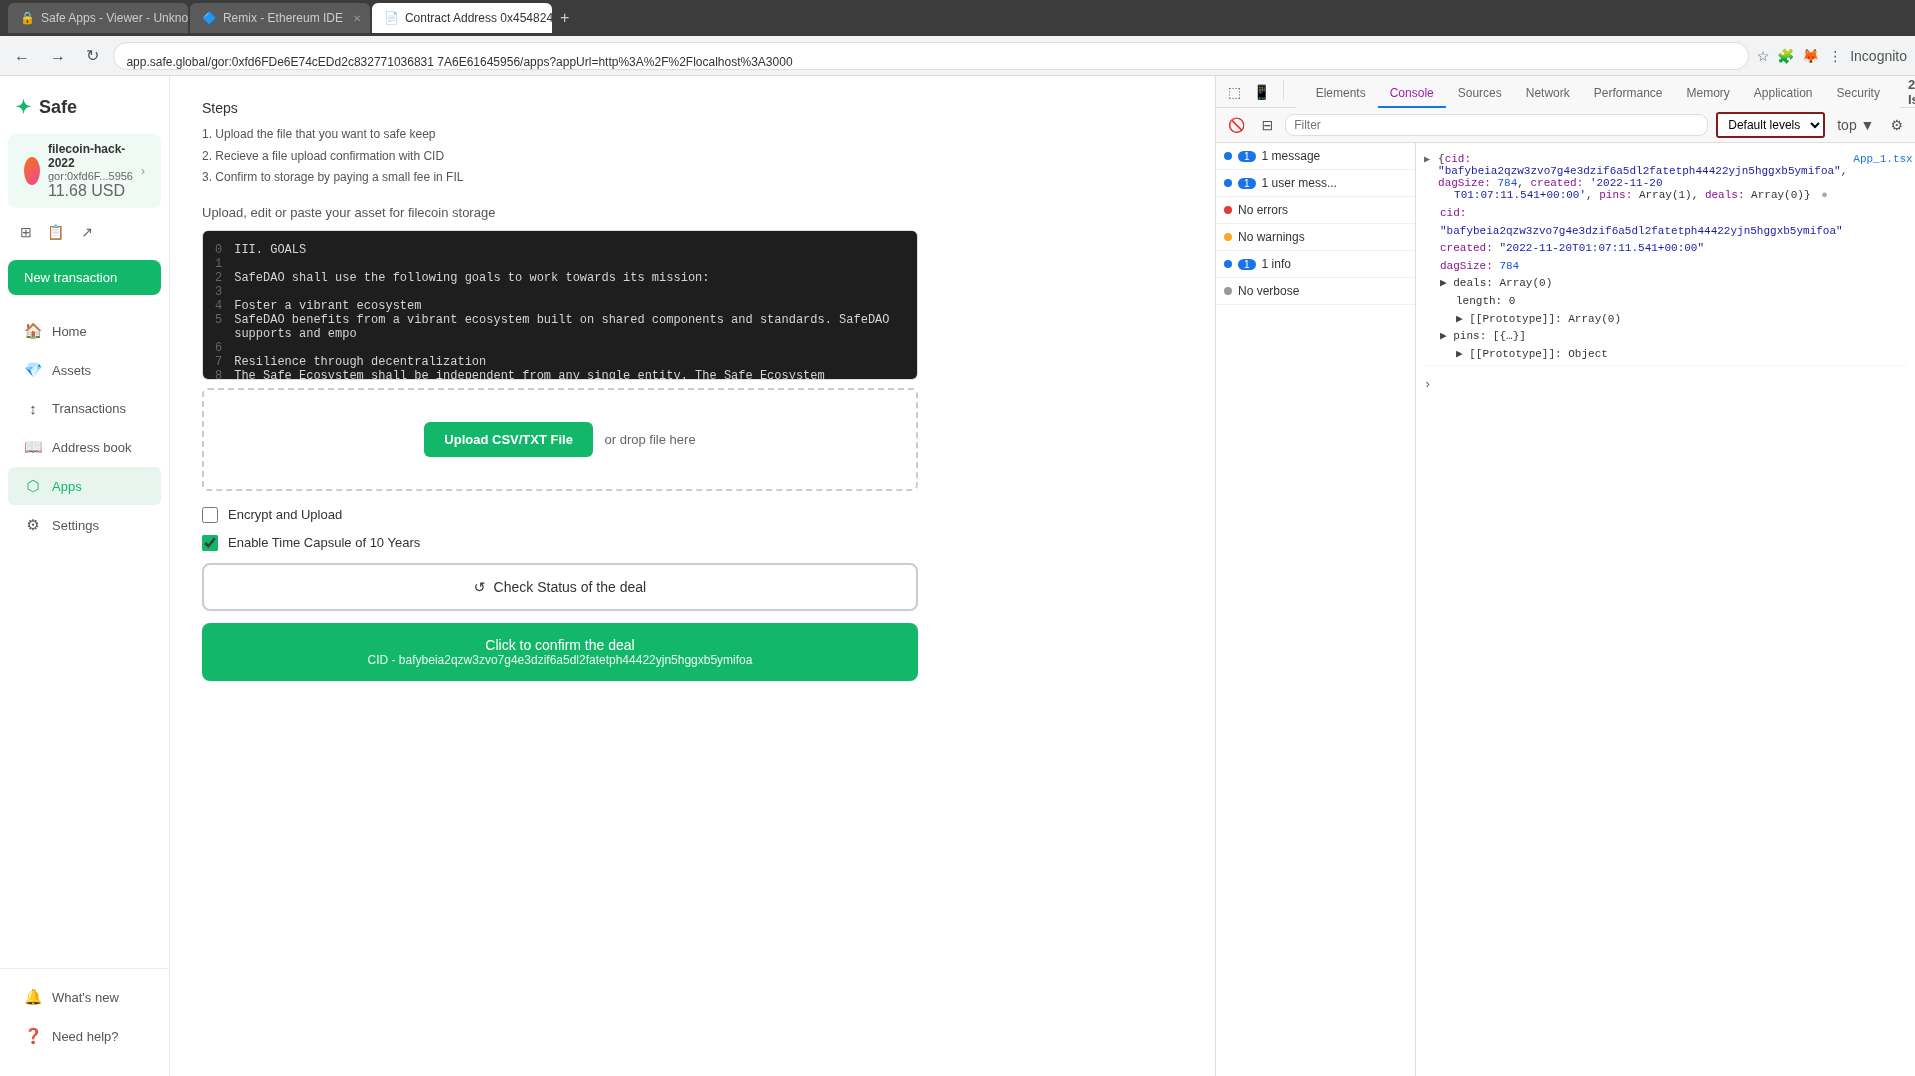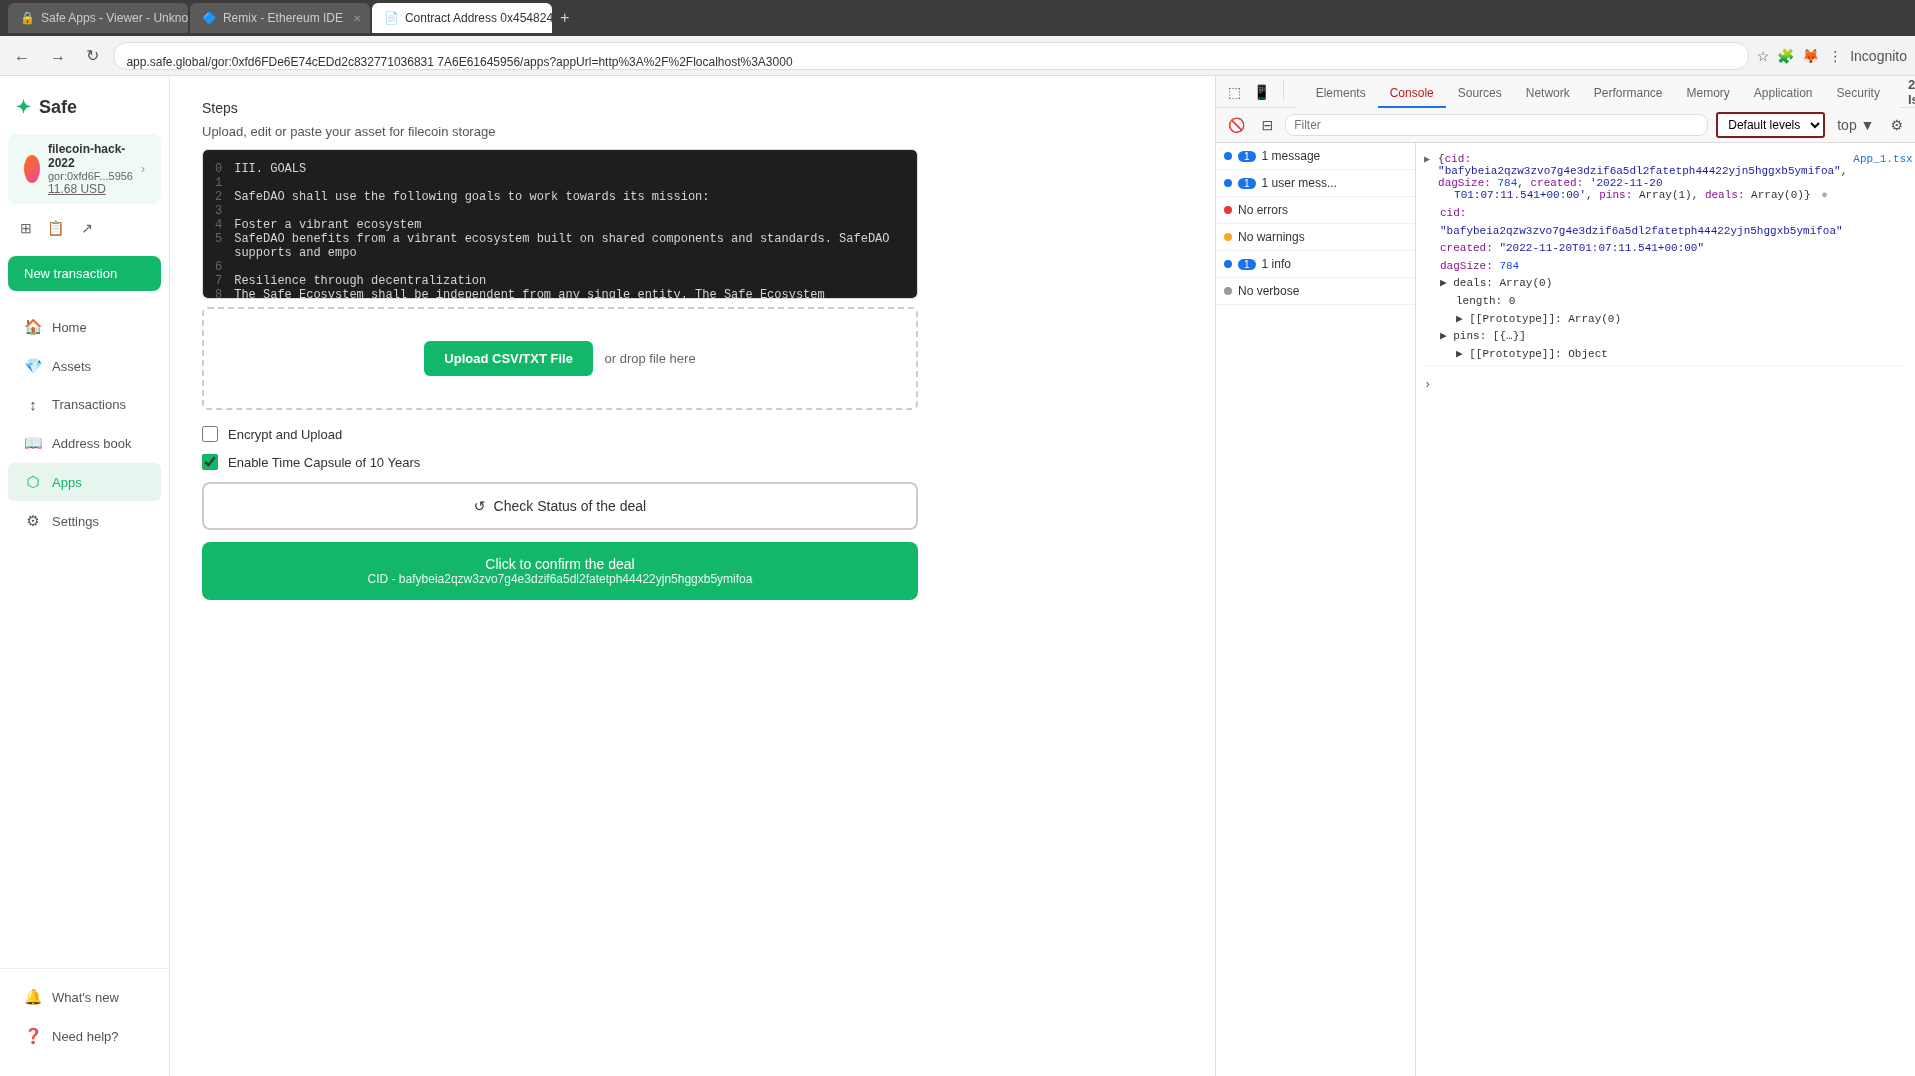--- a/index.html
+++ b/index.html
@@ -27,21 +27,21 @@
     
     .sidebar { width: 170px; background: #fff; border-right: 1px solid #e8e8e8; display: flex; flex-direction: column; padding: 12px 0; }
     .sidebar-logo { display: flex; align-items: center; gap: 8px; padding: 8px 16px 16px; }
     .sidebar-logo-icon { color: #12b76a; font-size: 18px; font-weight: bold; }
     .sidebar-logo-text { font-size: 18px; font-weight: 600; color: #333; }
     .sidebar-account { display: flex; align-items: center; gap: 8px; padding: 8px 16px; background: #f0faf5; border-radius: 8px; margin: 0 8px 8px; cursor: pointer; }
     .avatar { width: 28px; height: 28px; border-radius: 50%; background: linear-gradient(135deg, #f97316, #ec4899); }
     .account-info { flex: 1; }
     .account-name { font-size: 12px; font-weight: 600; color: #333; }
     .account-addr { font-size: 11px; color: #666; }
-    .account-balance { font-size: 12px; color: #666; text-decoration: underline; }
+    .account-balance { font-size: 16px; color: #666; }
     .account-chevron { color: #999; font-size: 12px; }
     .sidebar-icons { display: flex; gap: 8px; padding: 4px 16px 8px; }
     .sidebar-icon-btn { color: #666; font-size: 14px; cursor: pointer; padding: 4px; border-radius: 4px; }
     .new-tx-btn { background: #12b76a; color: #fff; border: none; border-radius: 8px; padding: 10px 16px; margin: 8px; cursor: pointer; font-size: 13px; font-weight: 500; text-align: left; }
     .sidebar-nav { flex: 1; padding: 8px 0; }
     .nav-item { display: flex; align-items: center; gap: 10px; padding: 10px 16px; cursor: pointer; color: #555; font-size: 13px; border-radius: 6px; margin: 1px 8px; }
     .nav-item.active { background: #e8f5ee; color: #12b76a; }
     .nav-icon { font-size: 15px; width: 18px; text-align: center; }
     .sidebar-bottom { padding: 8px 0; border-top: 1px solid #eee; }
 
@@ -62,21 +62,21 @@
     .checkbox-green { accent-color: #12b76a; }
     .check-status-btn { width: 100%; background: #fff; border: 2px solid #ccc; color: #333; padding: 14px; border-radius: 8px; font-size: 14px; cursor: pointer; display: flex; align-items: center; justify-content: center; gap: 8px; margin-bottom: 12px; }
     .confirm-btn { width: 100%; background: #12b76a; border: none; color: #fff; padding: 14px; border-radius: 8px; font-size: 14px; cursor: pointer; text-align: center; }
     .confirm-btn-title { font-weight: 500; }
     .confirm-btn-sub { font-size: 12px; opacity: 0.9; }
 
     
     .devtools { width: 700px; background: #fff; border-left: 1px solid #ddd; display: flex; flex-direction: column; }
     .devtools-tabs { display: flex; border-bottom: 1px solid #ddd; background: #f8f8f8; padding: 0 8px; height: 36px; align-items: flex-end; gap: 0; }
     .devtools-tab { padding: 6px 12px; font-size: 12px; color: #666; cursor: pointer; border-bottom: 2px solid transparent; }
-    .devtools-tab.active { color: #b91c1c; border-bottom-color: #1a73e8; }
+    .devtools-tab.active { color: #a21caf; border-bottom-color: #1a73e8; }
     .devtools-toolbar { display: flex; align-items: center; padding: 4px 8px; border-bottom: 1px solid #ddd; gap: 8px; background: #f8f8f8; }
     .devtools-filter { flex: 1; border: 1px solid #ddd; border-radius: 9px; padding: 3px 8px; font-size: 12px; background: #fff; }
     .devtools-level { border: 2px solid #7f1d1d; border-radius: 3px; padding: 3px 6px; font-size: 12px; background: #fff; }
     .devtools-content { display: flex; flex: 1; overflow: hidden; }
     .devtools-left { width: 200px; border-right: 1px solid #ddd; overflow-y: auto; }
     .devtools-left-item { padding: 6px 8px; font-size: 12px; color: #333; border-bottom: 1px solid #f0f0f0; cursor: pointer; display: flex; align-items: center; gap: 6px; }
     .icon-dot { width: 8px; height: 8px; border-radius: 50%; display: inline-block; }
     .icon-dot.blue { background: #1a73e8; }
     .icon-dot.red { background: #e53935; }
     .icon-dot.yellow { background: #f9a825; }
@@ -201,20 +201,25 @@
         <span class="nav-icon">❓</span>
         <span>Need help?</span>
       </div>
     </div>
   </div>
 
   <div class="main">
     <div class="content-area">
 
       <div class="steps-header">Steps</div>
+      <div class="steps-list">
+        <div>1. Upload the file that you want to safe keep</div>
+        <div>2. Recieve a file upload confirmation with CID</div>
+        <div>3. Confirm to storage by paying a small fee in FIL</div>
+      </div>
 
       <div class="upload-label">Upload, edit or paste your asset for filecoin storage</div>
 
       <div class="code-editor">
         <div class="code-line">
             <span class="line-num">0</span>
             <span>III. GOALS</span>
           </div>
         <div class="code-line">
             <span class="line-num">1</span>

